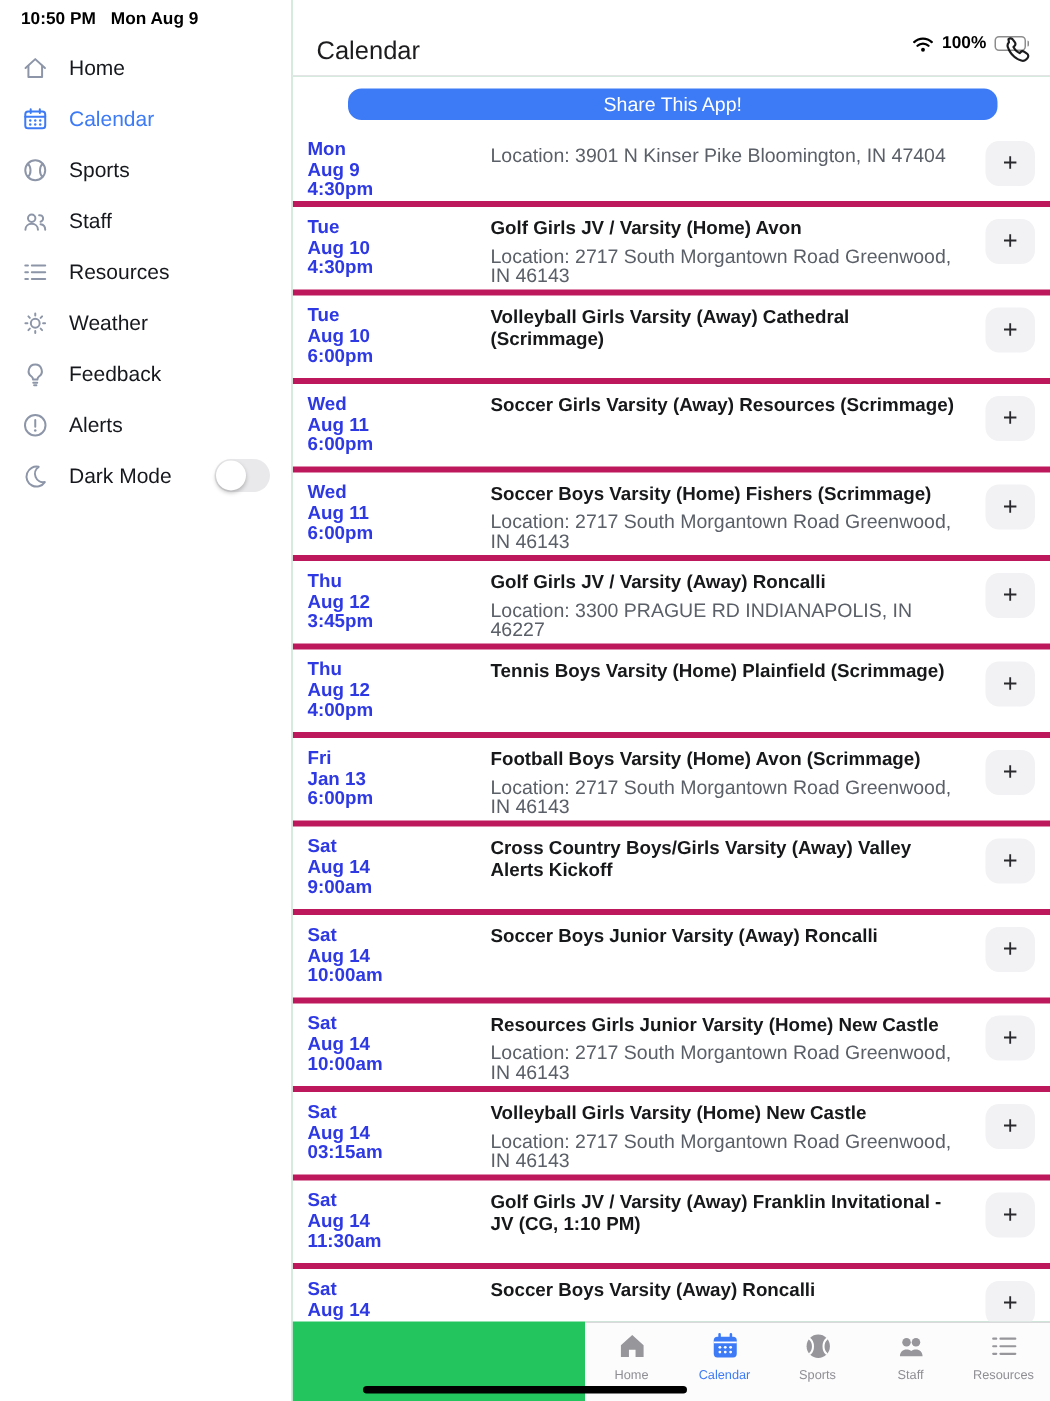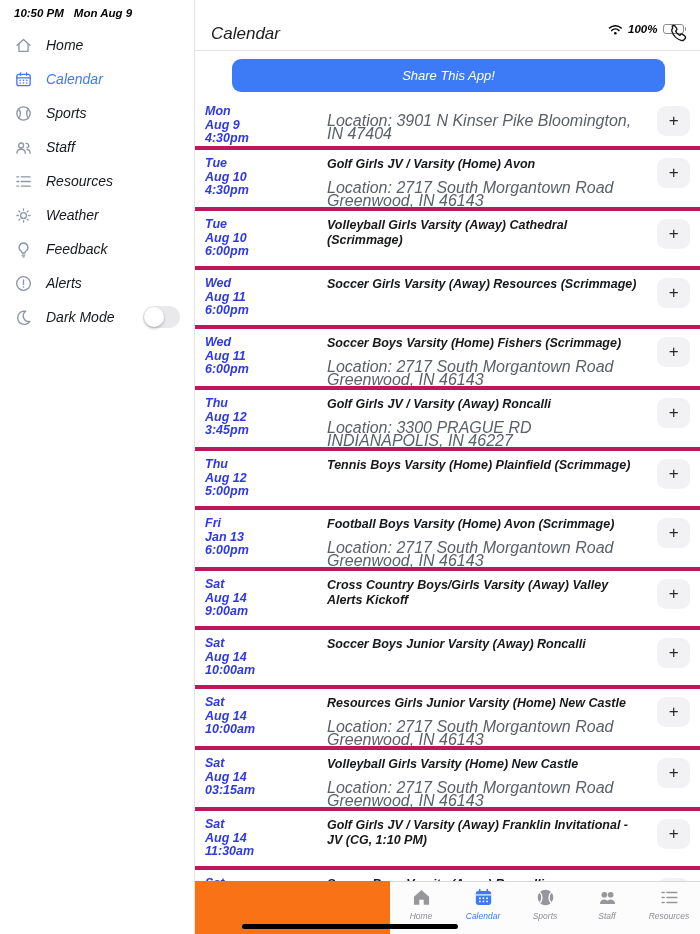--- a/index.html
+++ b/index.html
@@ -2,21 +2,21 @@
 <html style="--accent: #3d7af5; --date-blue: #2e39e3;"><head>
 <meta charset="utf-8">
 <style>
   * { margin:0; padding:0; box-sizing:border-box; }
   html,body { width:700px; height:934px; }
   body {
     font-family:"Liberation Sans", sans-serif;
     background:#fff; color:#16181d; position:relative; overflow:hidden;
     -webkit-font-smoothing:antialiased;
   }
-  .screen { position:absolute; inset:0; background:#f97316;font-style:italic; }
+  .screen { position:absolute; inset:0; background:#22c55e; }
 
   
   .status-bar {
     position:absolute; top:0; left:0; right:0; height:24px; z-index:30;
     display:flex; justify-content:space-between; align-items:center;
     padding:2px 14px 0 14px; font-size:11.5px; font-weight:700; color:#000;
   }
   .sb-left { display:flex; gap:10px; }
   .sb-right { display:flex; align-items:center; gap:5px;margin-top:32px; }
   .battery { display:flex; align-items:center; }
@@ -47,34 +47,34 @@
     border-bottom:1px solid #e4e4e6; background:#fff;
     display:flex; align-items:flex-end; justify-content:space-between;
     padding:0 12px 6px 16px; z-index:5;
   }
   .page-title { font-size:17px; color:#1c1c1e; }
   .phone-btn { width:23px; height:23px; color:#1c1c1e; margin-bottom:-1px; }
   .phone-btn svg { width:100%; height:100%; }
 
   .content { position:absolute; top:51px; left:0; right:0; bottom:53px; overflow:hidden; background:#fff; }
   .share-btn {
-    margin:8px 35px 0 37px; height:33px; border-radius:9px;
+    margin:8px 35px 0 37px; height:21px; border-radius:9px;
     background:var(--accent); color:#fff; font-size:13px;
     display:flex; align-items:center; justify-content:center; cursor:pointer;
   }
   .event-list { margin-top:8px; }
   .event-row {
     display:flex; align-items:flex-start; min-height:59px;
     padding:7px 10px 0 10px; border-bottom:4px solid #be185d;
   }
   .event-row:first-child { min-height:50px; padding-top:5px; }
   .ev-date { width:122px; flex:0 0 122px; font-size:12.5px; font-weight:700; color:var(--date-blue); line-height:13.5px; }
   .ev-main { flex:1; padding-right:14px; }
   .ev-title { font-size:12.5px; font-weight:700; color:#17181a; line-height:15px; }
-  .ev-loc { font-size:16px; color:#5b6068; line-height:13px; margin-top:9px; }
+  .ev-loc { font-size:13px; color:#5b6068; line-height:13px; margin-top:4px; }
   .plus-btn {
     flex:0 0 33px; width:33px; height:30px; margin-top:1px; border-radius:9px;
     background:#f2f2f5; color:#2a2a2e; font-size:17px; font-weight:400;
     display:flex; align-items:center; justify-content:center; cursor:pointer;
   }
 
   
   .tab-bar {
     position:absolute; left:195px; right:0; bottom:0; height:53px; z-index:20;
     background:#fcfcfd; border-top:1px solid #d9d9dc; display:flex;
@@ -291,21 +291,21 @@
             <div class="ev-main">
               <div class="ev-title">Golf Girls JV / Varsity (Away) Roncalli</div>
               <div class="ev-loc">Location: 3300 PRAGUE RD INDIANAPOLIS, IN 46227</div>
             </div>
             <div class="plus-btn">+</div>
           </div>
           <div class="event-row">
             <div class="ev-date">
               <div>Thu</div>
               <div>Aug 12</div>
-              <div>5:00pm</div>
+              <div>4:00pm</div>
             </div>
             <div class="ev-main">
               <div class="ev-title">Tennis Boys Varsity (Home) Plainfield (Scrimmage)</div>
             </div>
             <div class="plus-btn">+</div>
           </div>
           <div class="event-row">
             <div class="ev-date">
               <div>Fri</div>
               <div>Jan 13</div>

